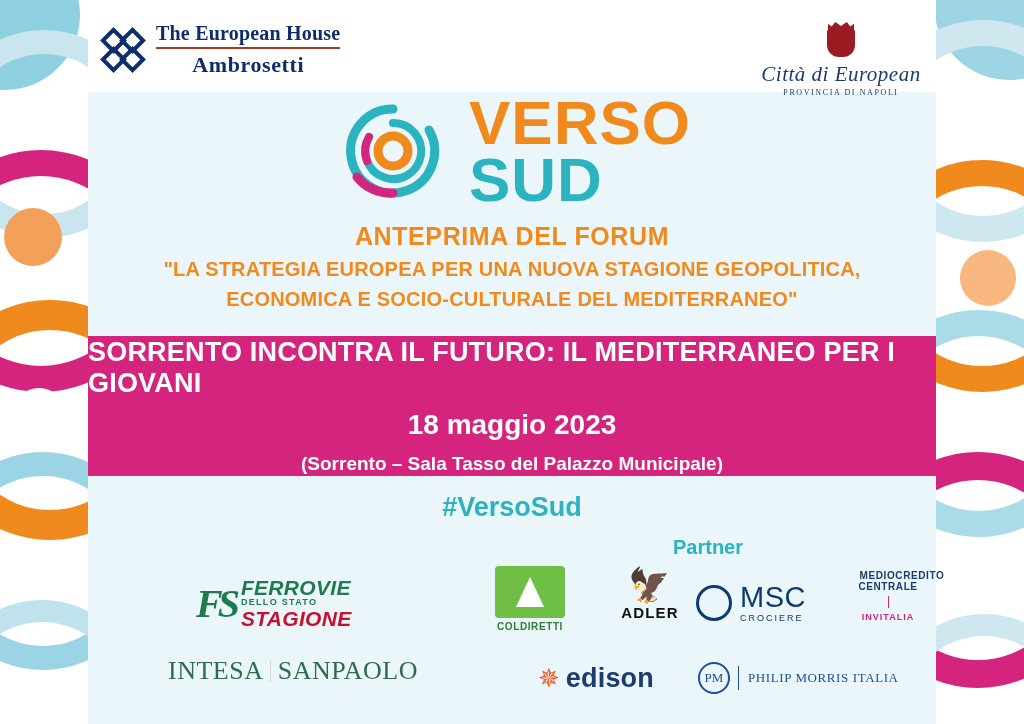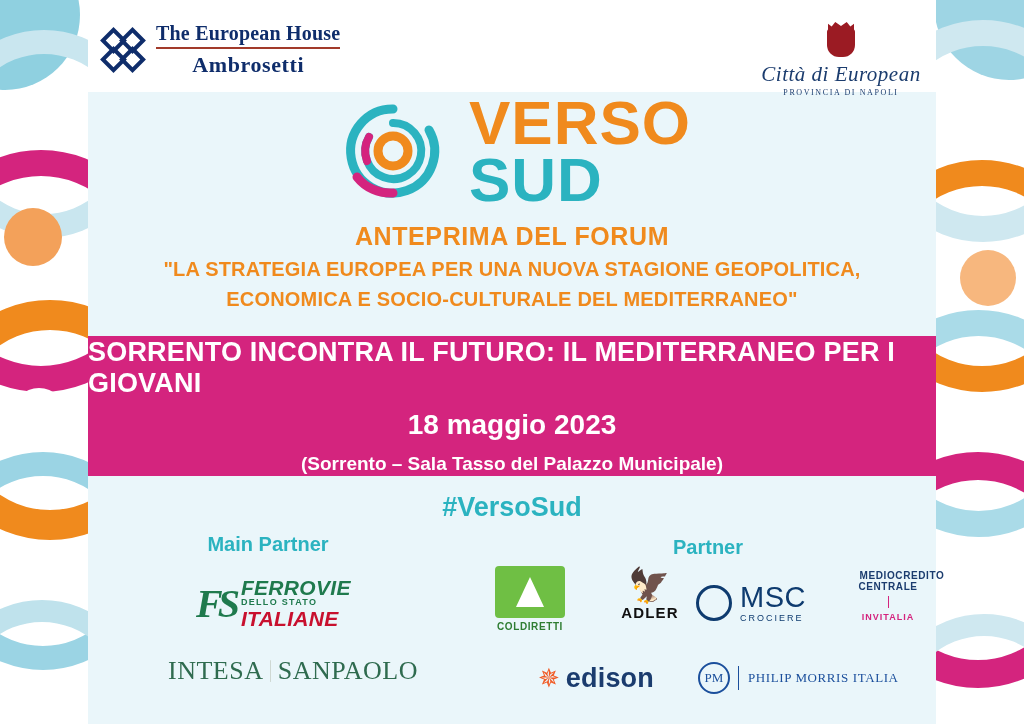--- a/index.html
+++ b/index.html
@@ -442,29 +442,28 @@
   <div class="magenta-band">
     <div class="mb1">SORRENTO INCONTRA IL FUTURO: IL MEDITERRANEO PER I GIOVANI</div>
     <div class="mb2">18 maggio 2023</div>
     <div class="mb3">(Sorrento – Sala Tasso del Palazzo Municipale)</div>
   </div>
 
   <div class="hashtag">#VersoSud</div>
 
   <div class="partners">
 
-    <div class="ptitle main">Main Partner</div>
     <div class="ptitle other">Partner</div>
 
     <div class="logo-box ferrovie">
       <div class="fs-mark">FS</div>
       <div class="fs-text">
         <div class="a">FERROVIE</div>
         <div class="b">DELLO STATO</div>
-        <div class="c">ITALIANE</div>
+        <div class="c">STAGIONE</div>
       </div>
     </div>
 
     <div class="logo-box intesa">
       <span class="intesa-txt">INTESA</span>
       <span class="intesa-mark"></span>
       <span class="intesa-txt">SANPAOLO</span>
     </div>
 
     <div class="logo-box coldiretti">

